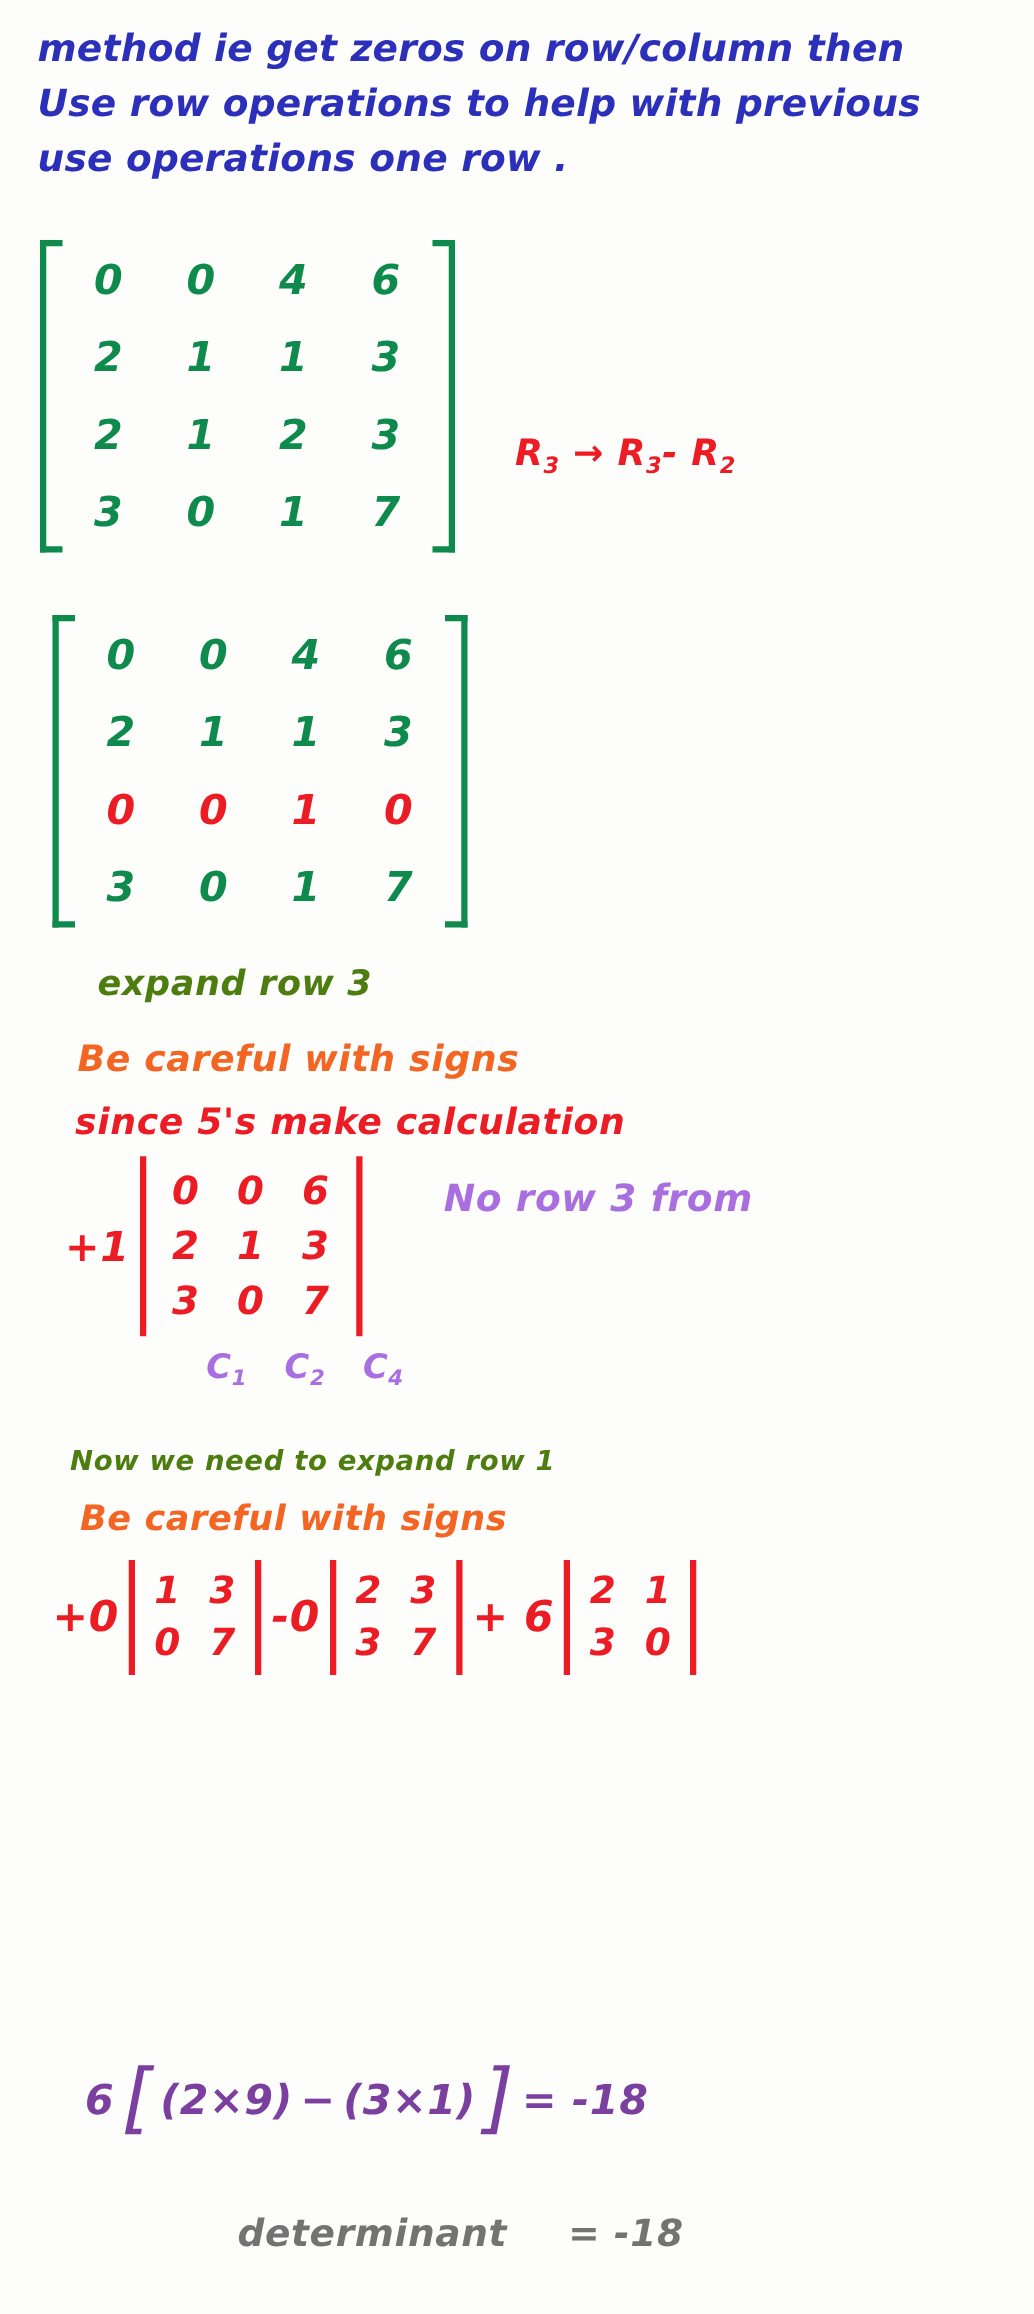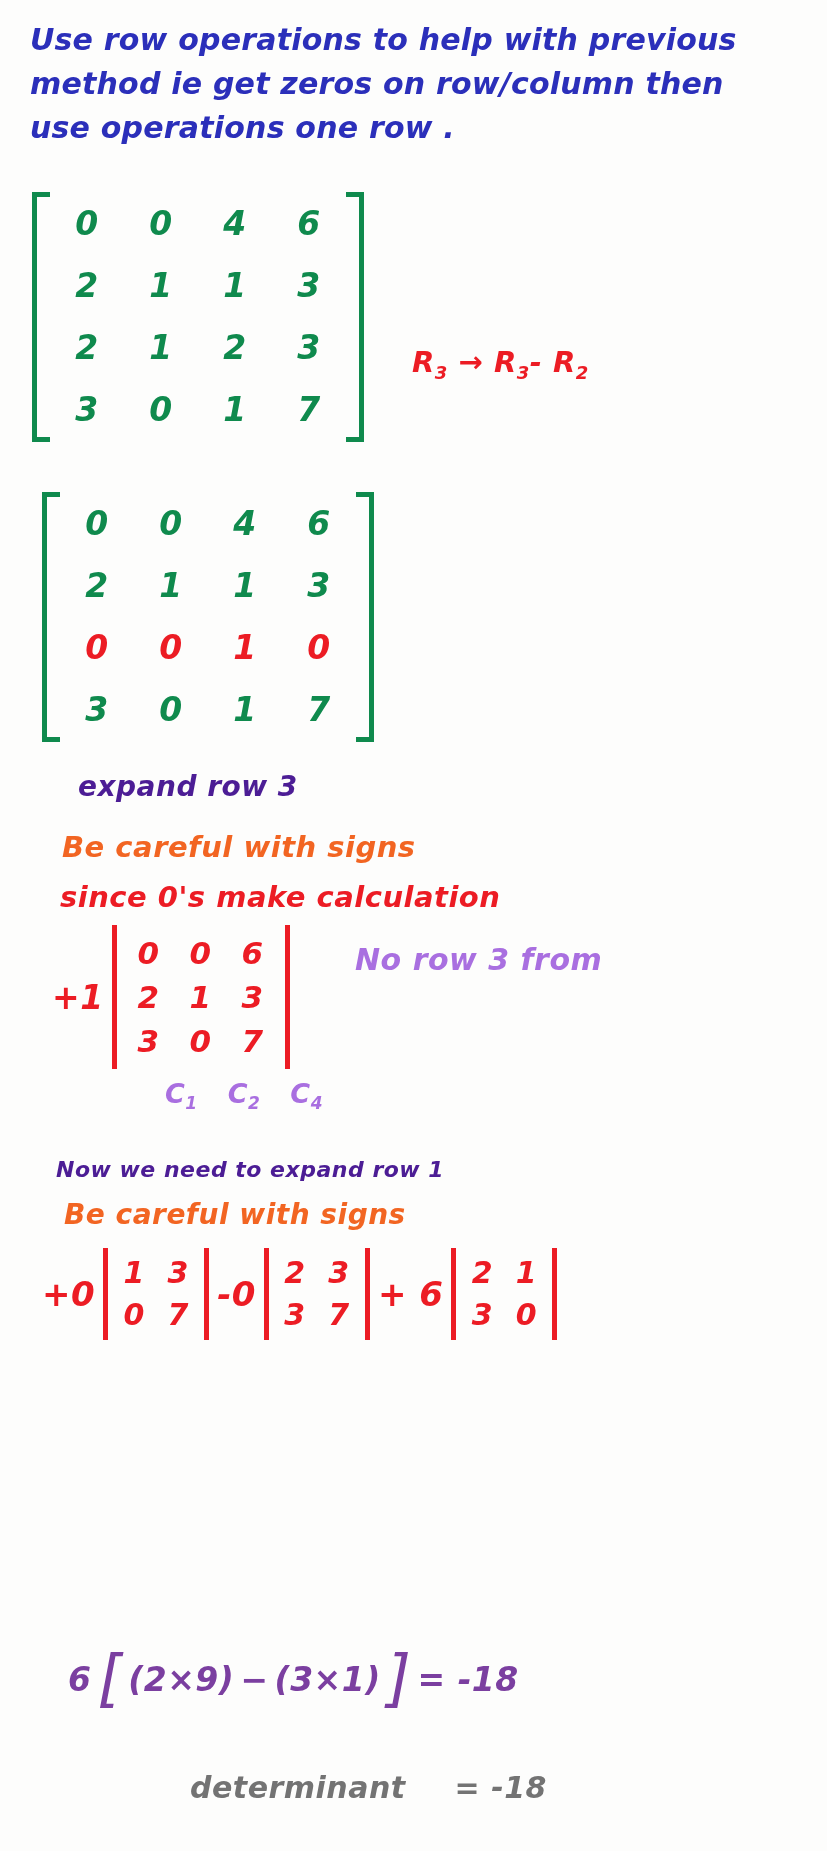--- a/index.html
+++ b/index.html
@@ -95,21 +95,21 @@
   #row-op sub { font-size: 18px; }
 
   
   .note {
     position: absolute;
     font-weight: 700;
     font-style: italic;
     white-space: nowrap;
     line-height: 1.1;
   }
-  .green  { color: #4c1d95; }
+  .green  { color: #4d7c0f; }
   .red    { color: #ec1c24; }
   .orange { color: #f26522; }
 
   #note-expand-row3 { left: 78px;  top: 772px; font-size: 28px; }
   #note-careful-1   { left: 62px;  top: 832px; font-size: 29px; }
   #note-since-zeros { left: 60px;  top: 882px; font-size: 29px; }
   #note-expand-row1 { left: 56px;  top: 1158px; font-size: 22px; }
   #note-careful-2   { left: 64px;  top: 1200px; font-size: 28px; }
 
   
@@ -228,22 +228,22 @@
     white-space: nowrap;
   }
   #determinant-line .eq { margin-left: 38px; }
 </style>
 </head>
 <body>
 
 <div class="page">
 
   <div class="header hand">
+    <div>method ie get zeros on row/column then</div>
     <div>Use row operations to help with previous</div>
-    <div>method ie get zeros on row/column then</div>
     <div>use operations one row .</div>
   </div>
 
   <div class="matrix" id="matrix-1">
     <div class="bracket left"></div>
     <div class="grid" id="matrix-1-grid">
         <div class="cell hand">0</div>
         <div class="cell hand">0</div>
         <div class="cell hand">4</div>
         <div class="cell hand">6</div>
@@ -288,21 +288,21 @@
         <div class="cell hand">3</div>
         <div class="cell hand">0</div>
         <div class="cell hand">1</div>
         <div class="cell hand">7</div>
       </div>
     <div class="bracket right"></div>
   </div>
 
   <div class="note green hand" id="note-expand-row3">expand row 3</div>
   <div class="note orange hand" id="note-careful-1">Be careful with signs</div>
-  <div class="note red hand" id="note-since-zeros">since 0's make calculation</div>
+  <div class="note red hand" id="note-since-zeros">since 5's make calculation</div>
 
   <div id="det3">
     <span class="coef hand">+1</span>
     <div class="vbar"></div>
     <div class="grid" id="det3-grid">
         <div class="cell hand">0</div>
         <div class="cell hand">0</div>
         <div class="cell hand">6</div>
         <div class="cell hand">2</div>
         <div class="cell hand">1</div>

